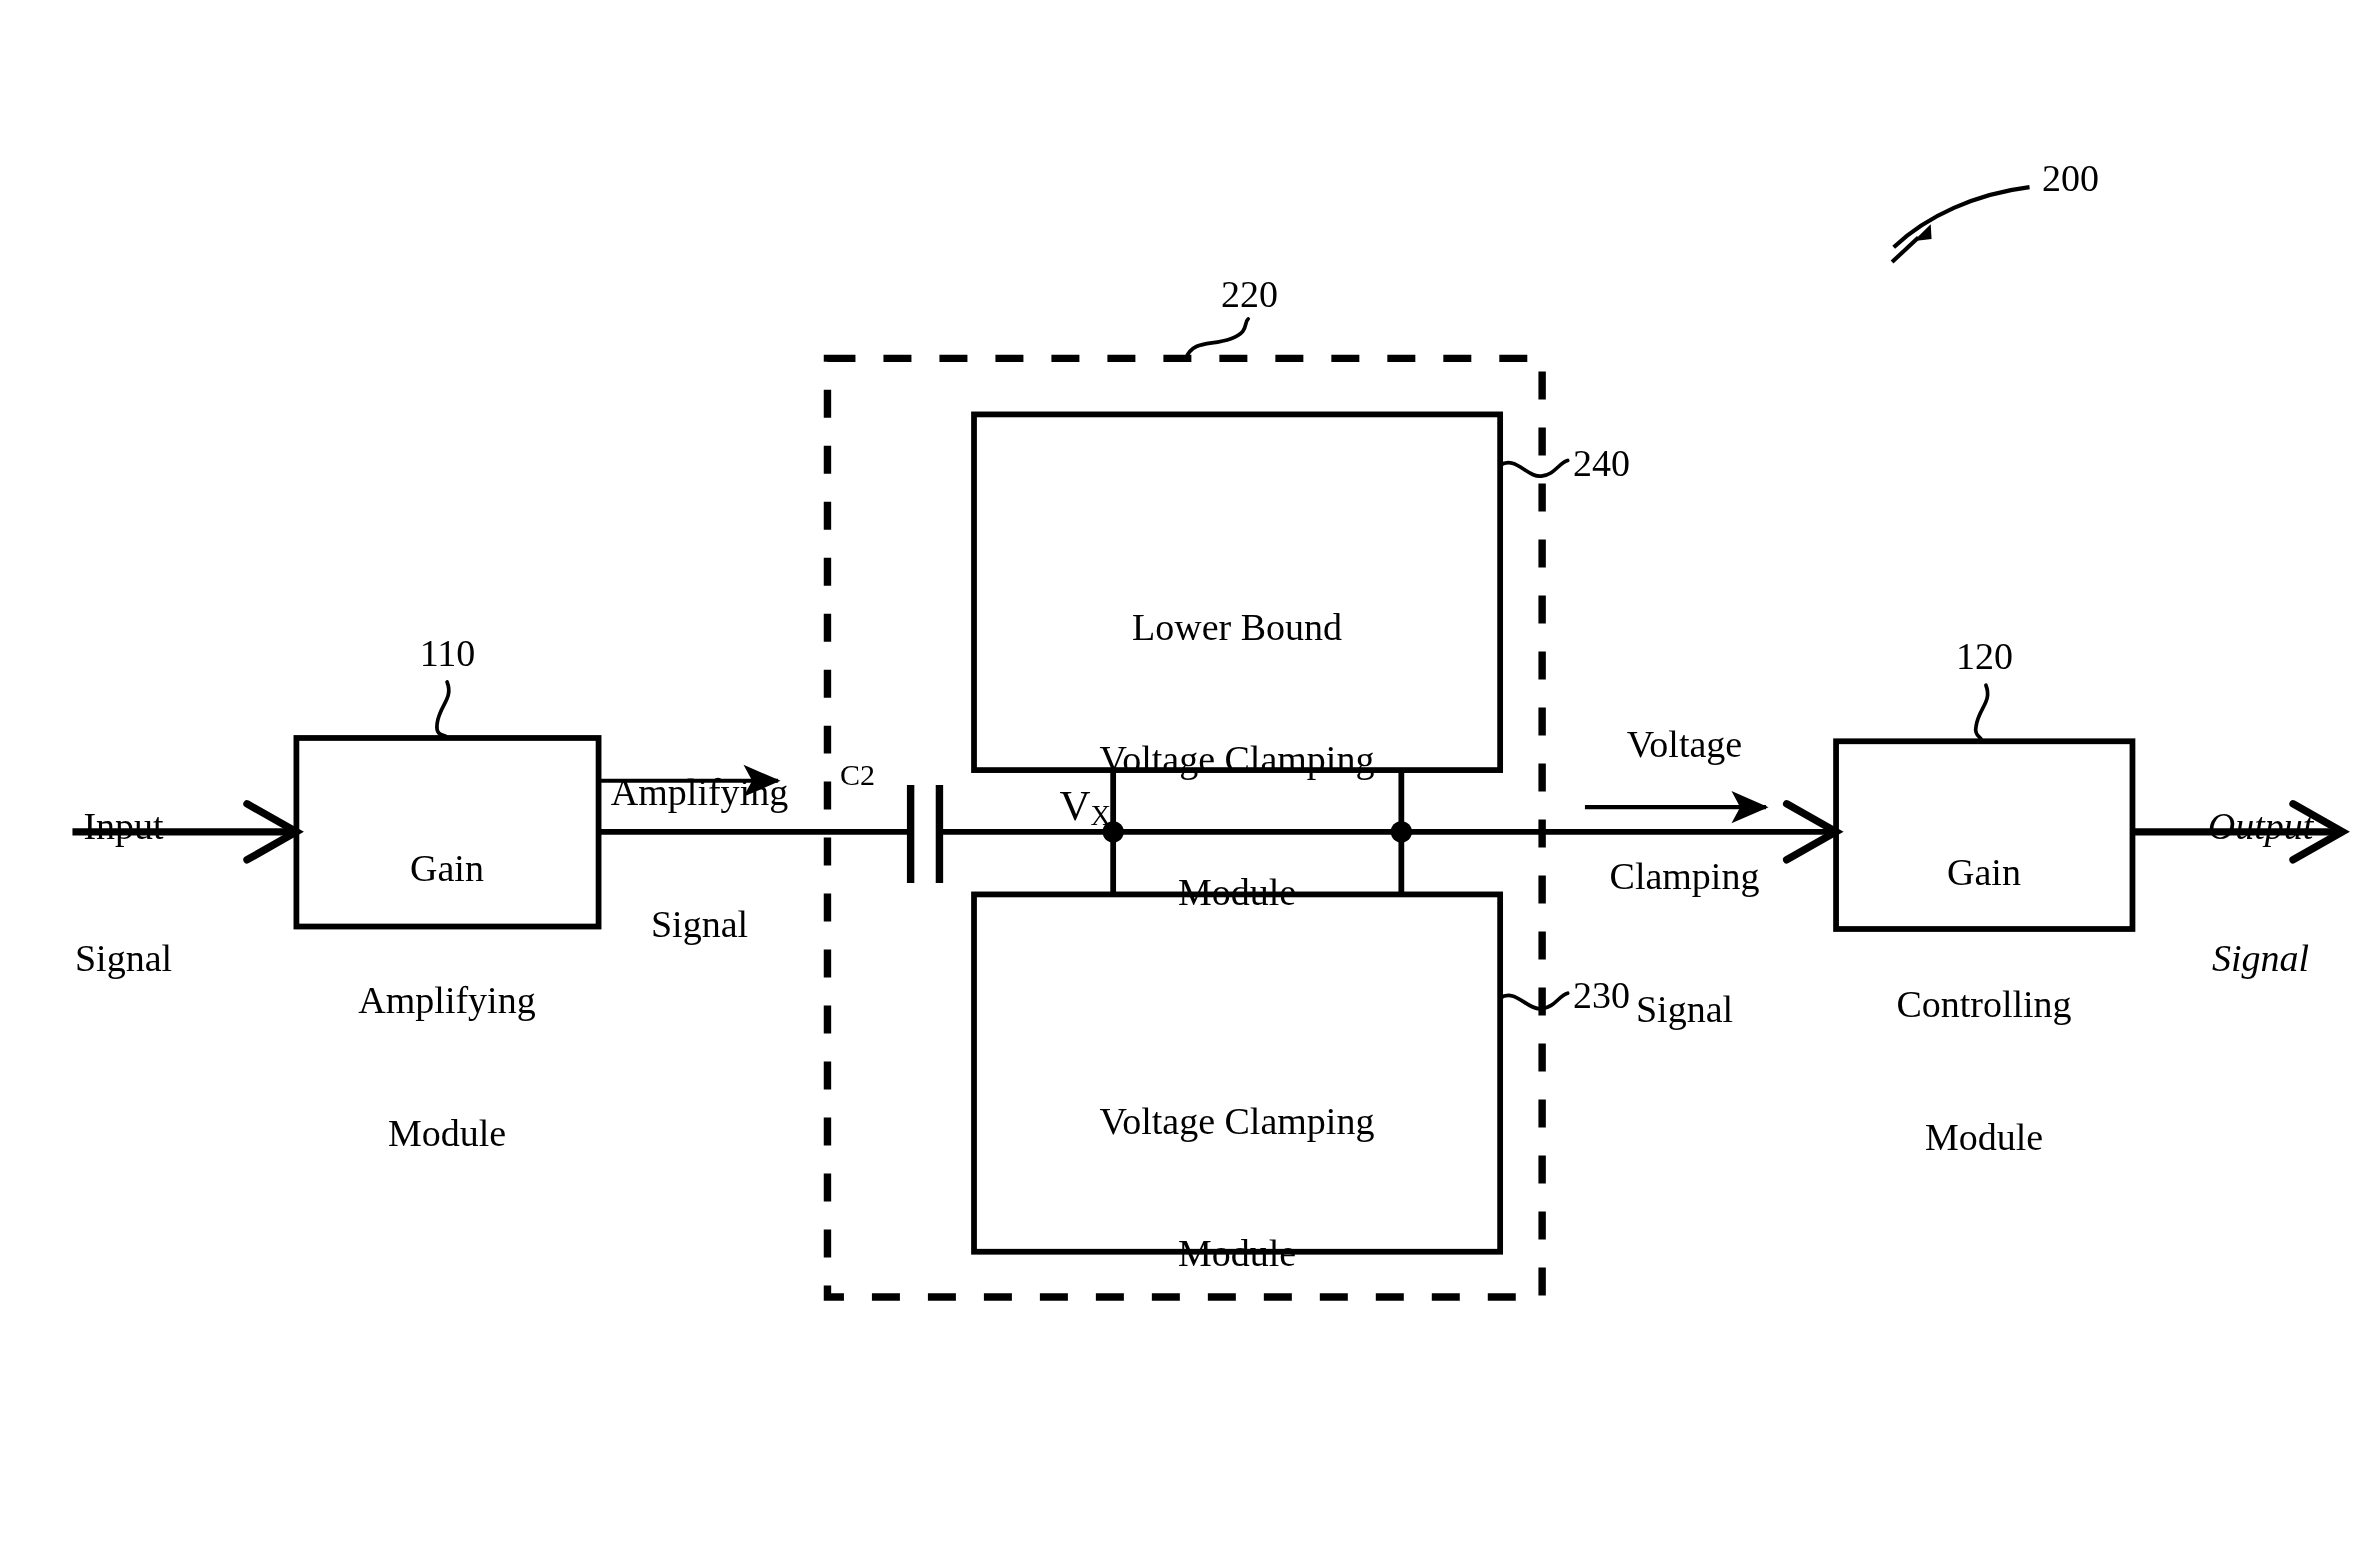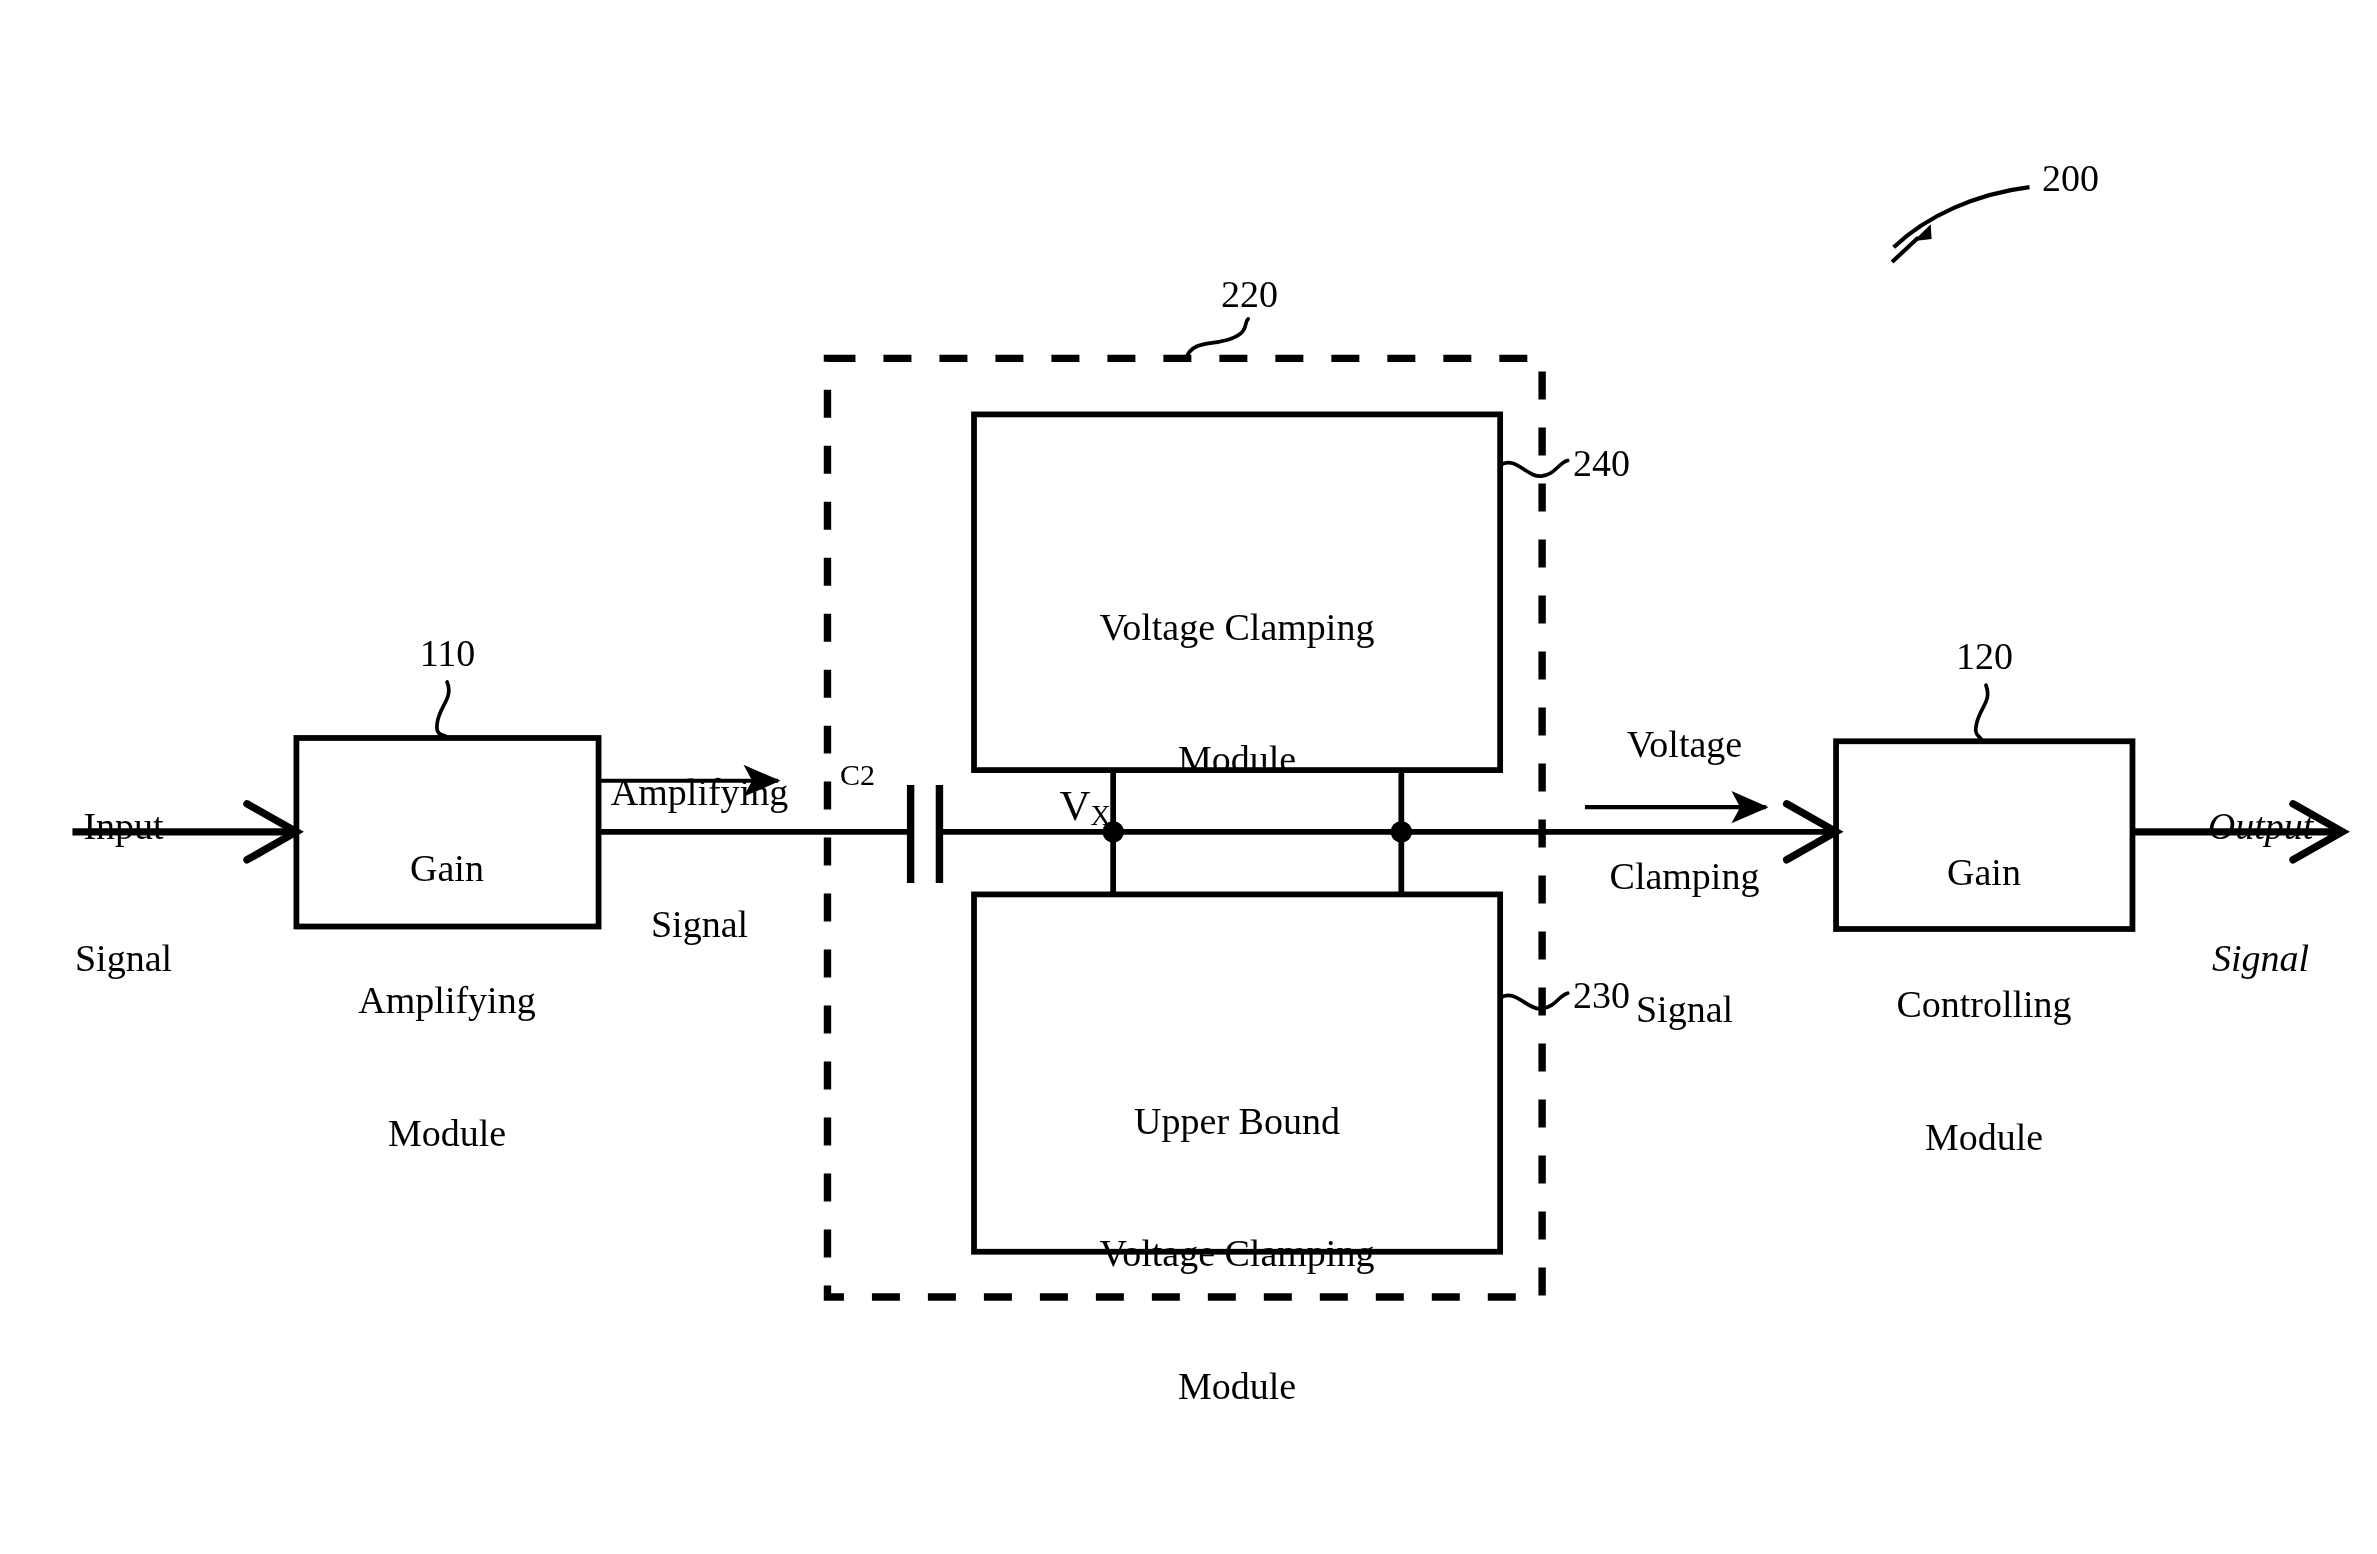--- a/index.html
+++ b/index.html
@@ -131,28 +131,28 @@
     <div>Signal</div>
   </div>
 
   <div class="lbl refnum" style="left:1196px; top:272px; width:107px;">220</div>
 
   <div class="lbl captext" style="left:840px; top:758px; width:74px; text-align:left;">C2</div>
 
   <div class="lbl vxtext" style="left:1029px; top:781px; width:82px; text-align:right;"><span>V</span><sub>X</sub></div>
 
   <div class="lbl blocktext" style="left:974px; top:517px; width:526px;">
+    <div>Lower Bound</div>
     <div>Voltage Clamping</div>
     <div>Module</div>
   </div>
 
   <div class="lbl refnum" style="left:1573px; top:441px; width:115px; text-align:left;">240</div>
 
   <div class="lbl blocktext" style="left:974px; top:1011px; width:526px;">
-    <div>Upper Bound</div>
     <div>Voltage Clamping</div>
     <div>Module</div>
   </div>
 
   <div class="lbl refnum" style="left:1573px; top:973px; width:115px; text-align:left;">230</div>
 
   <div class="lbl signaltext" style="left:1561px; top:634px; width:247px;">
     <div>Voltage</div>
     <div>Clamping</div>
     <div>Signal</div>

